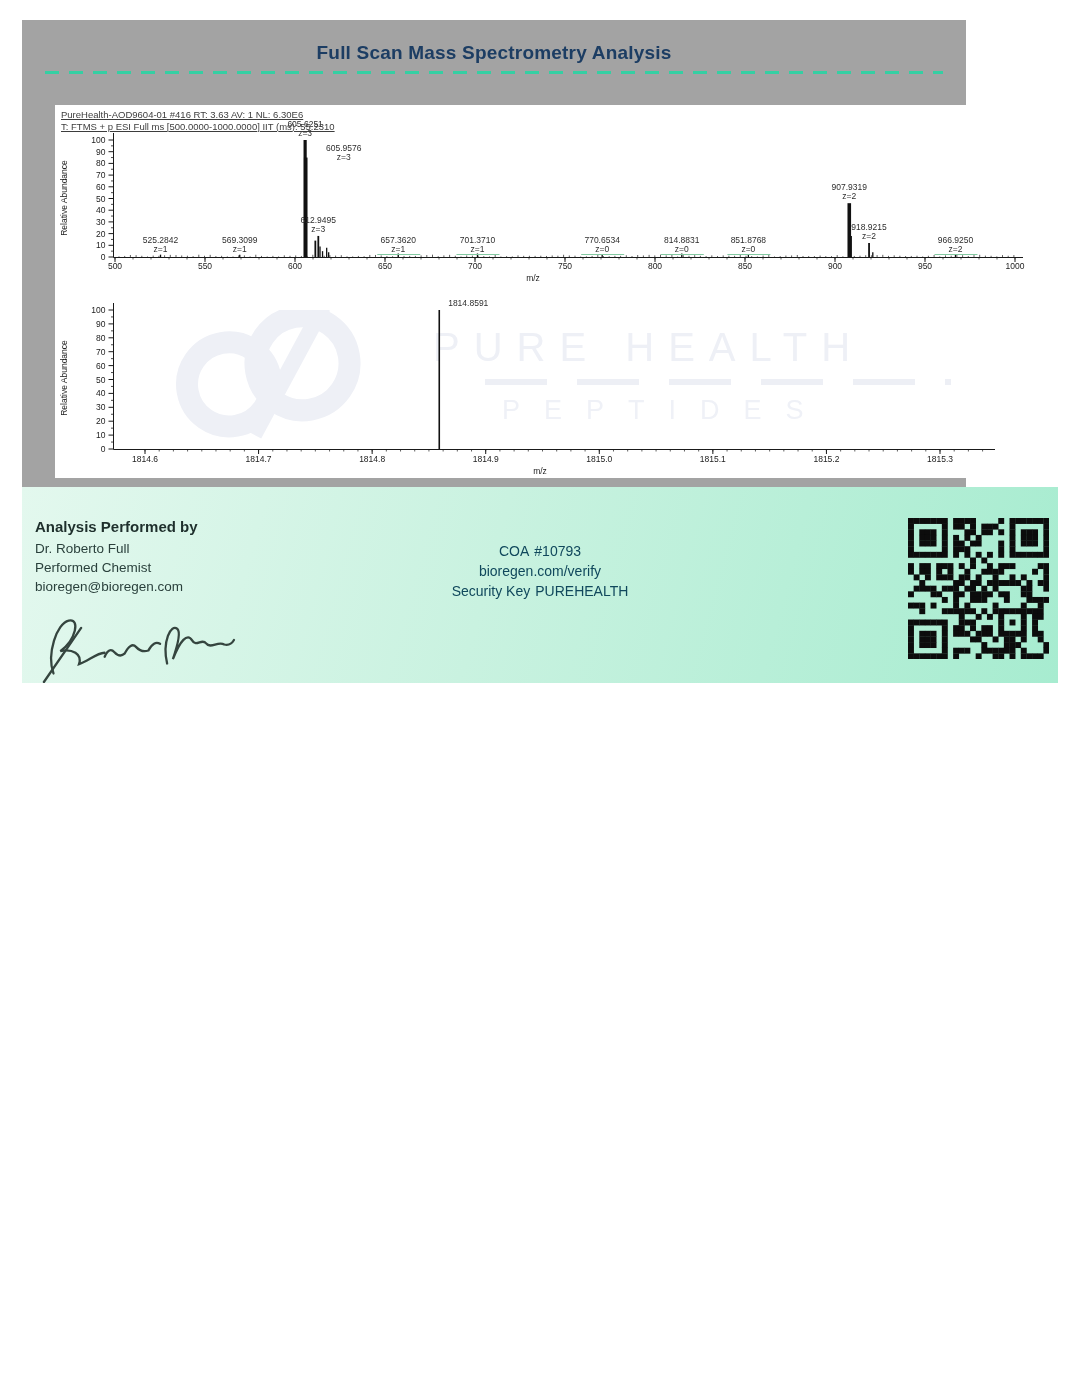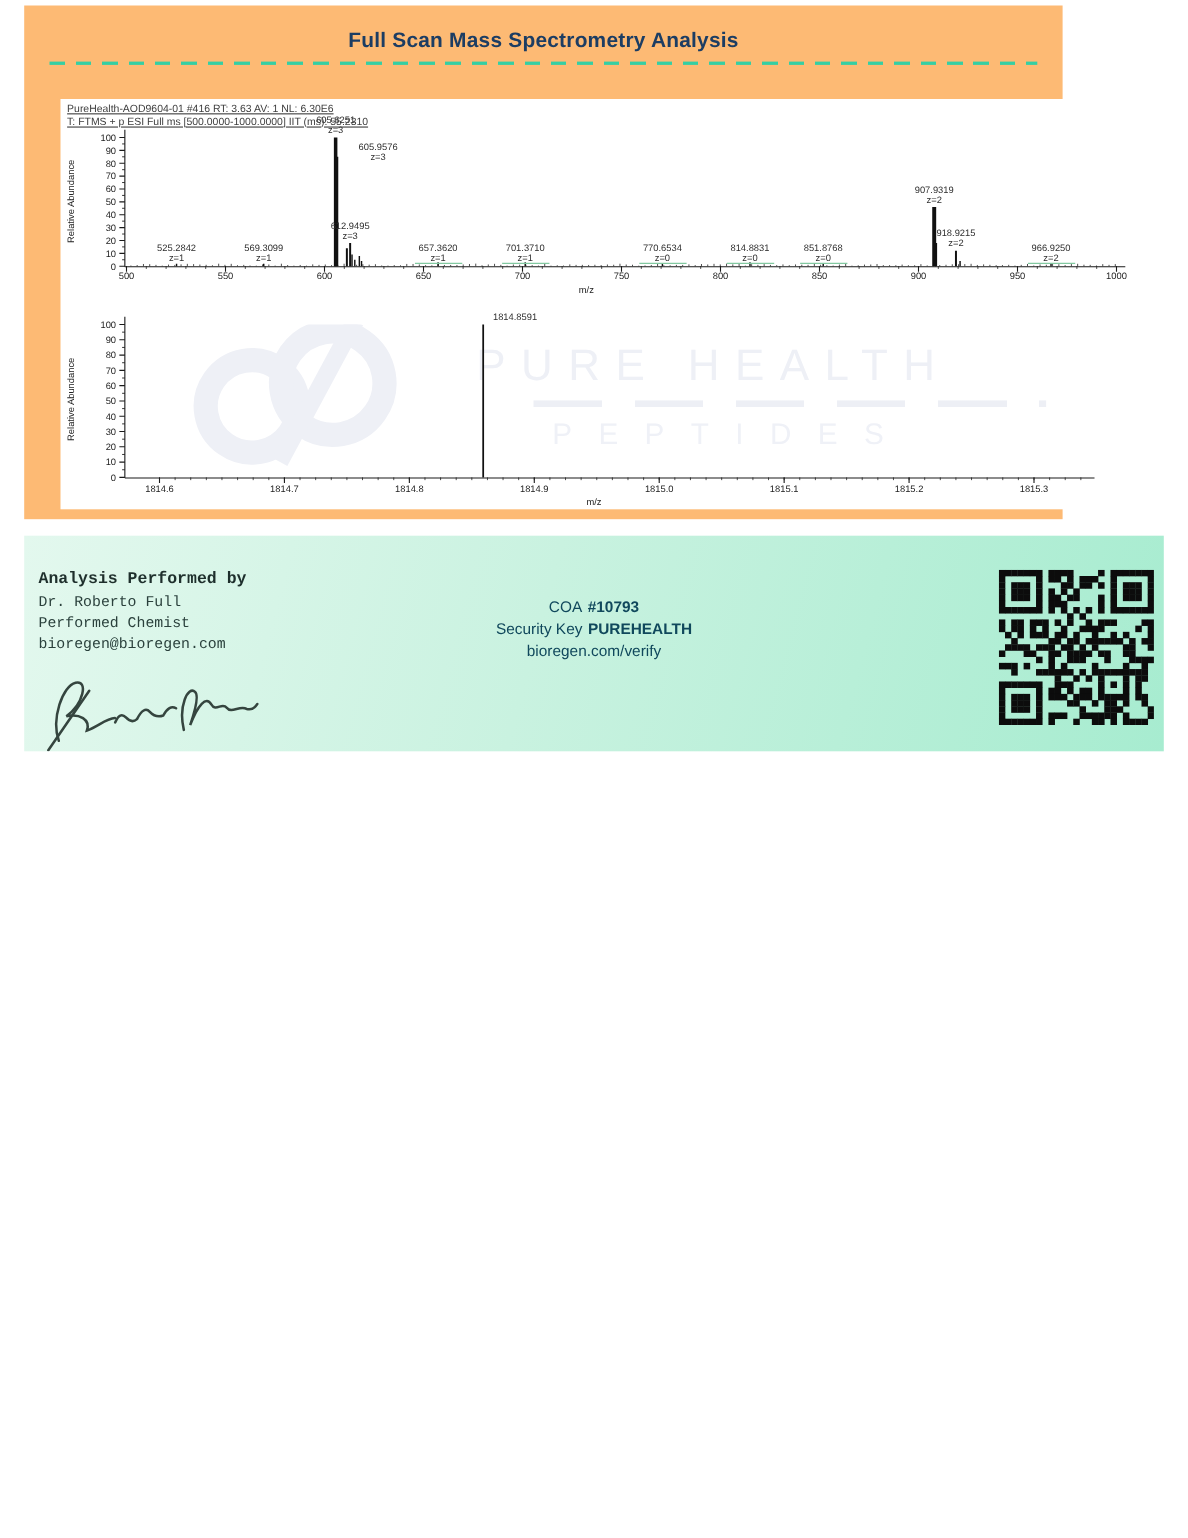--- a/index.html
+++ b/index.html
@@ -2,22 +2,22 @@
 <html><head>
 <meta charset="utf-8">
 <style>
   html,body{margin:0;padding:0;}
   body{
     width:1080px;height:1398px;position:relative;background:#ffffff;
     font-family:"Liberation Sans","DejaVu Sans",sans-serif;
     -webkit-font-smoothing:antialiased;
   }
   .panel-top{
-    position:absolute;left:22px;top:5px;width:944px;height:467px;
-    background:#fdba74;
+    position:absolute;left:22px;top:20px;width:944px;height:467px;
+    background:#a3a3a3;
   }
   .doc-title{
     margin:0;padding-top:22px;text-align:center;
     font-size:19px;font-weight:bold;color:#1c3d63;letter-spacing:.2px;
   }
   .dashed-divider{
     position:absolute;left:23px;right:23px;top:51px;height:3px;
     background:repeating-linear-gradient(90deg,#35cfa3 0 14px,transparent 14px 24px);
   }
   .chart-box{
@@ -33,28 +33,28 @@
   .wm-logo{left:112px;top:205px;}
   .wm-brand-top{left:378px;top:220px;font-size:40px;letter-spacing:14px;color:#eef0f6;text-align:center;}
   .wm-bar{left:430px;top:274px;width:466px;height:6px;
     background:repeating-linear-gradient(90deg,#edeff5 0 62px,transparent 62px 92px);}
   .wm-brand-bottom{left:447px;top:290px;font-size:27px;letter-spacing:24px;color:#eff1f7;}
   
   .panel-bottom{
     position:absolute;left:22px;top:487px;width:1036px;height:196px;
     background:linear-gradient(105deg,#e3f8ee 0%,#c9f2e0 45%,#a7ecd0 100%);
   }
-  .analyst{position:absolute;left:13px;top:30px;color:#2a403c;font-size:13.5px;line-height:19px;font-family:Liberation Mono, monospace;}
+  .analyst{position:absolute;left:13px;top:30px;color:#2a403c;font-size:13.5px;line-height:19px;}
   .analyst .heading{font-size:15px;font-weight:bold;color:#1e2f2c;margin-bottom:3px;}
   .signature-svg{position:absolute;left:16px;top:116px;}
   .verify{
     position:absolute;left:0;right:0;top:54px;text-align:center;
     font-size:14px;line-height:20px;color:#10485c;
   }
-  .verify b{font-weight:bold;}
+  .verify b{font-weight:normal;}
   .verify .lbl{margin-right:5px;}
   .qr{position:absolute;left:886px;top:31px;}
 </style>
 </head>
 <body>
 
 <div class="panel-top">
   <h1 class="doc-title">Full Scan Mass Spectrometry Analysis</h1>
   <div class="dashed-divider"></div>
 
@@ -536,24 +536,24 @@
       <path d="M4 74 L44 22"></path>
       <path d="M66 52 q5 -10 10 -4 t10 2 q7 -12 12 -6 t12 4 q6 -10 12 -6"></path>
       <path d="M128 62 C124 40 134 22 140 28 C144 32 138 48 134 58 C142 40 150 32 154 40 C158 48 164 38 168 44 C172 50 180 42 186 46 q6 2 10 -4"></path>
     </g>
   </svg>
 
   <div class="verify">
     <div>
       <span class="lbl">COA</span><b>#10793</b>
     </div>
+    <div>bioregen.com/verify</div>
     <div>
       <span class="lbl">Security Key</span><b>PUREHEALTH</b>
     </div>
-    <div>bioregen.com/verify</div>
   </div>
 
   <svg class="qr" id="qr-svg" width="141" height="141">
       <rect x="0" y="0" width="5.9399999999999995" height="5.9399999999999995" fill="#0c0c0c"></rect>
       <rect x="5.64" y="0" width="5.9399999999999995" height="5.9399999999999995" fill="#0c0c0c"></rect>
       <rect x="11.28" y="0" width="5.9399999999999995" height="5.9399999999999995" fill="#0c0c0c"></rect>
       <rect x="16.919999999999998" y="0" width="5.9399999999999995" height="5.9399999999999995" fill="#0c0c0c"></rect>
       <rect x="22.56" y="0" width="5.9399999999999995" height="5.9399999999999995" fill="#0c0c0c"></rect>
       <rect x="28.2" y="0" width="5.9399999999999995" height="5.9399999999999995" fill="#0c0c0c"></rect>
       <rect x="33.839999999999996" y="0" width="5.9399999999999995" height="5.9399999999999995" fill="#0c0c0c"></rect>

